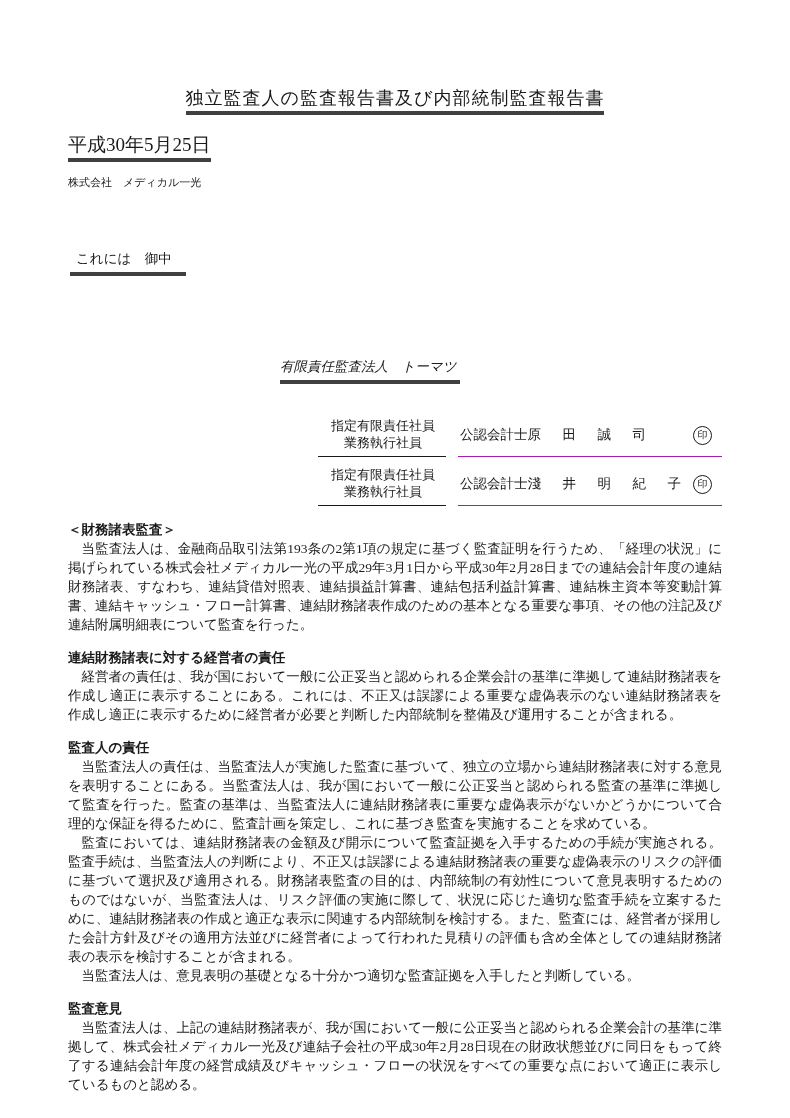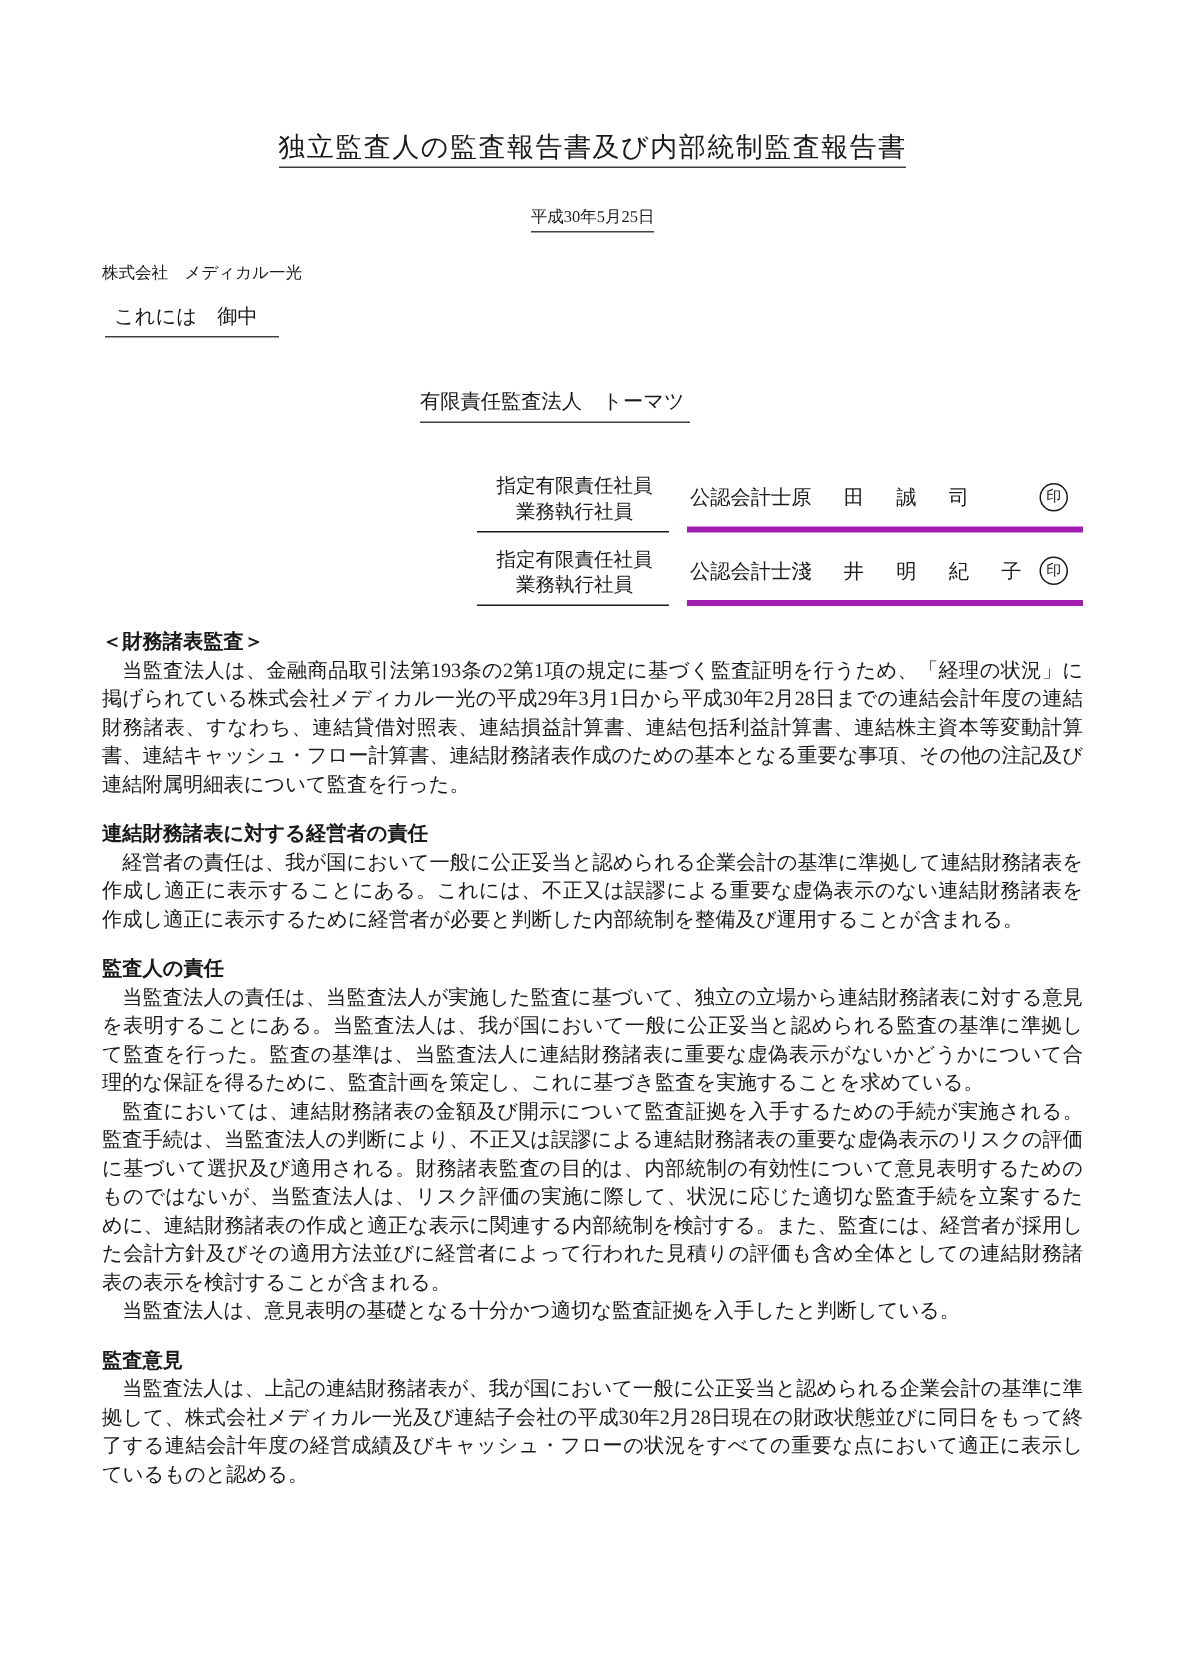--- a/index.html
+++ b/index.html
@@ -19,27 +19,28 @@
     font-family: "Liberation Serif", "DejaVu Serif", serif;
     overflow: hidden;
   }
   .title-row {
     text-align: center;
     font-size: 18px;
     line-height: 24px;
     letter-spacing: 1px;
   }
   .ul {
-    border-bottom: 1px solid #404040;
+    border-bottom: 4px solid #404040;
     padding-bottom: 3px;
+    margin-top: 48px;
   }
   .date-row {
     margin-top: 26px;
-    text-align: center;
-    font-size: 11px;
+    text-align: left;
+    font-size: 19px;
     line-height: 18px;
   }
   .company-row {
     margin-top: 19px;
     font-size: 11px;
     line-height: 18px;
   }
   .addressee-row {
     margin-top: 11px;
     font-size: 13.5px;
@@ -52,20 +53,21 @@
   }
   .firm-row {
     margin-top: 34px;
     padding-left: 212px;
     font-size: 13.5px;
     line-height: 18px;
   }
   .firm-row .ul {
     display: inline-block;
     padding: 0 4px 4px 0;
+    font-style: italic;
   }
   .sig-block {
     margin-top: 33px;
     margin-left: 250px;
     width: 404px;
   }
   .sig-row {
     display: flex;
     column-gap: 12px;
     align-items: stretch;
@@ -78,21 +80,21 @@
     box-sizing: border-box;
     border-bottom: 1px solid #1a1a1a;
     padding: 0 0 5px 2px;
     font-size: 13px;
     line-height: 17px;
     text-align: center;
   }
   .sig-value {
     flex: 1;
     box-sizing: border-box;
-    border-bottom: 4px solid #a21caf;
+    border-bottom: 1px solid #a21caf;
     display: flex;
     align-items: center;
     padding: 0 10px 3px 2px;
     font-size: 13.5px;
   }
   .sig-name {
     letter-spacing: 4px;
     white-space: pre;
   }
   .seal {

